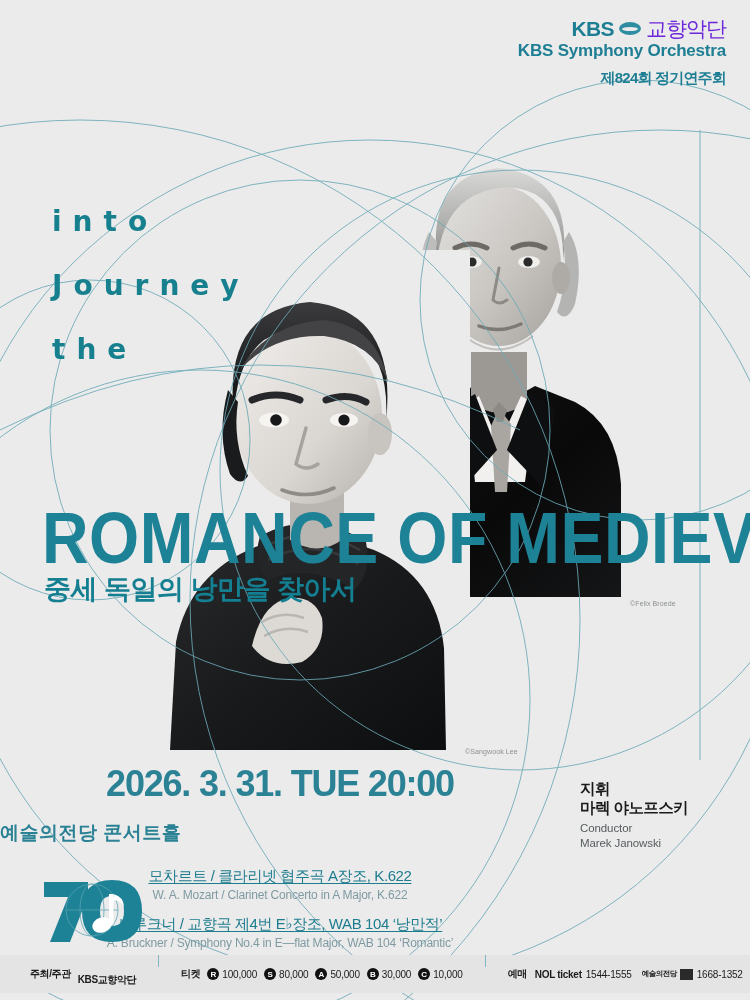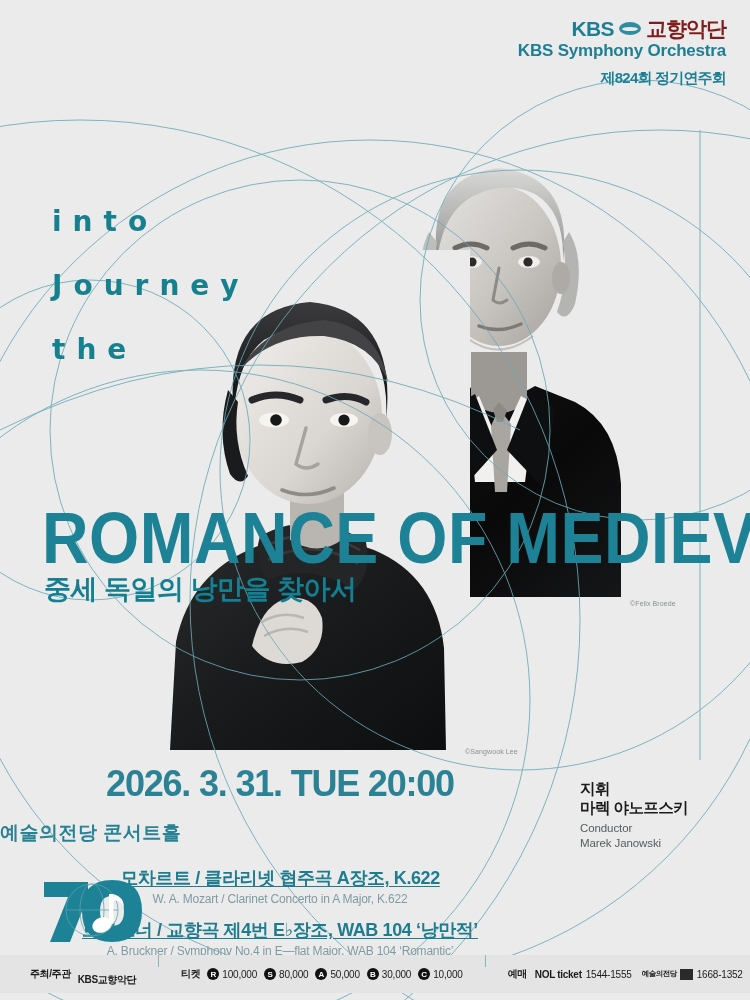--- a/index.html
+++ b/index.html
@@ -84,22 +84,22 @@
   .kbs-mark::after {
     content: "";
     position: absolute;
     left: 3px; top: 5px;
     width: 16px; height: 4px;
     background: #ebebeb;
     border-radius: 50%;
   }
   .kbs-kor {
     font-size: 21px;
-    font-weight: bold;
-    color: #7f1d1d;
+    font-weight: normal;
+    color: #6d28d9;
     letter-spacing: -1px;
     line-height: 1;
   }
   .kbs-sub {
     font-size: 17px;
     font-weight: bold;
     color: #1e7f94;
     letter-spacing: -0.2px;
     margin-top: 2px;
   }
@@ -182,22 +182,22 @@
   .program {
     position: absolute;
     left: 0; top: 866px;
     width: 560px;
     z-index: 5;
     text-align: center;
   }
   .prog-item { margin-bottom: 9px; }
   .prog-kor {
     color: #1d7c8e;
-    font-size: 18px;
-    font-weight: bold;
+    font-size: 15px;
+    font-weight: normal;
     letter-spacing: -0.4px;
     text-decoration: underline;
     text-underline-offset: 2px;
     line-height: 1.35;
   }
   .prog-eng {
     color: #7f9aa2;
     font-size: 12px;
     letter-spacing: -0.2px;
     line-height: 1.45;

